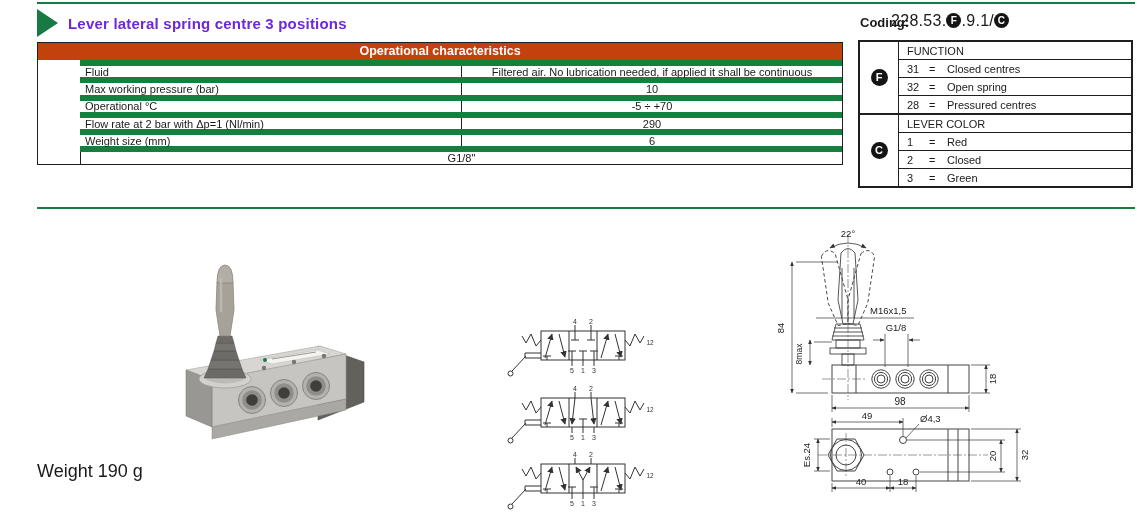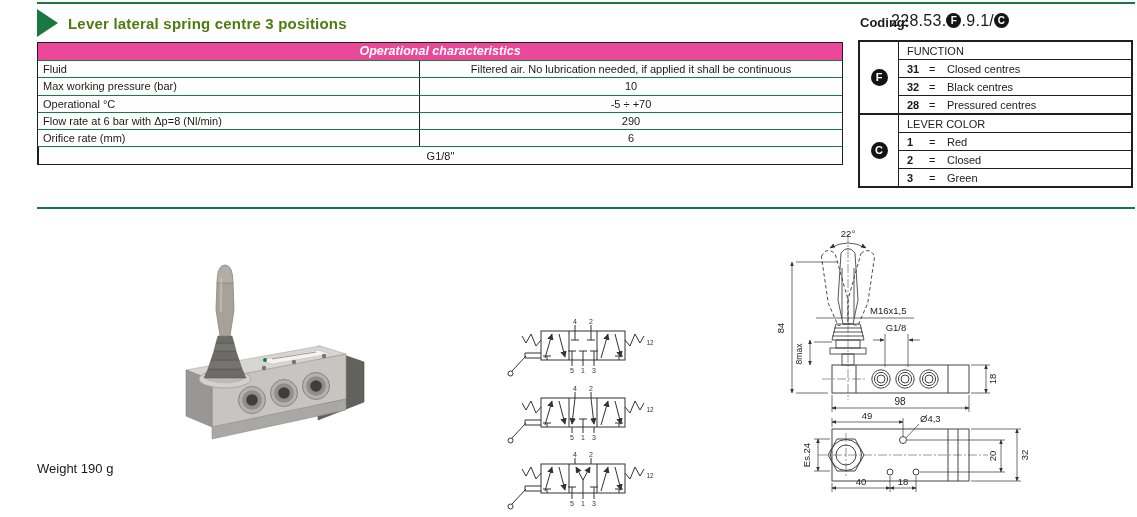--- a/index.html
+++ b/index.html
@@ -3,49 +3,49 @@
 <meta charset="utf-8">
 <style>
   html,body{margin:0;padding:0;background:#fff;}
   .page{position:relative;width:1137px;height:517px;background:#ffffff;
         font-family:"Liberation Sans",sans-serif;color:#1a1a1a;overflow:hidden;}
   .abs{position:absolute;}
   
   .topline{left:37px;top:2px;width:1098px;height:2px;background:#187a42;}
   .title-tri{left:37px;top:9px;width:0;height:0;border-left:21px solid #187a42;
              border-top:14px solid transparent;border-bottom:14px solid transparent;}
-  .title{left:68px;top:15px;font-size:15px;font-weight:bold;color:#4d7c0f;letter-spacing:.2px;}
+  .title{left:68px;top:15px;font-size:15px;font-weight:bold;color:#6d28d9;letter-spacing:.2px;}
   .coding-label{left:860px;top:15px;font-size:13px;font-weight:bold;}
   .coding-value{left:891px;top:12px;font-size:16px;letter-spacing:.3px;white-space:nowrap;}
   .badge{display:inline-block;width:15px;height:15px;border-radius:50%;background:#141414;color:#fff;
          font-size:10px;font-weight:bold;text-align:center;line-height:15px;vertical-align:2px;}
   
   .op-table{left:37px;top:42px;width:806px;border:1px solid #1f1f1f;box-sizing:border-box;background:#fff;}
-  .op-header{height:17px;background:#ec4899;color:#fff;font-weight:bold;font-size:12.5px;
-             text-align:center;line-height:17px;font-style:italic;}
-  .op-row{display:flex;height:17.3px;border-top:1px solid #15803d;font-size:11px;box-sizing:border-box;}
+  .op-header{height:17px;background:#c2410c;color:#fff;font-weight:bold;font-size:12.5px;
+             text-align:center;line-height:17px;}
+  .op-row{display:flex;height:17.3px;border-top:6px solid #15803d;font-size:11px;box-sizing:border-box;margin-left:42px;}
   .op-label{width:381px;padding-left:5px;display:flex;align-items:center;box-sizing:border-box;}
   .op-value{flex:1;border-left:1px solid #1f1f1f;display:flex;align-items:center;justify-content:center;
             text-align:left;box-sizing:border-box;}
   
   .ct{left:858px;top:40px;width:275px;height:148px;border:2px solid #1f1f1f;box-sizing:border-box;
       display:flex;flex-direction:column;background:#fff;}
   .ct-section{display:flex;flex:1;min-height:0;}
   .ct-section + .ct-section{border-top:2px solid #1f1f1f;}
   .ct-badge-cell{width:38px;border-right:1px solid #1f1f1f;display:flex;align-items:center;justify-content:center;}
   .ct-badge{width:17px;height:17px;border-radius:50%;background:#141414;color:#fff;font-size:11px;
             font-weight:bold;text-align:center;line-height:17px;}
   .ct-rows{flex:1;display:flex;flex-direction:column;}
   .ct-row{flex:1;display:flex;align-items:center;padding-left:8px;font-size:11px;border-top:1px solid #1f1f1f;}
   .ct-row.first{border-top:none;}
-  .ct-code{font-weight:bold;width:22px;}
+  .ct-code{font-weight:normal;width:22px;}
   .ct-eq{width:18px;}
   
   .sep{left:37px;top:207px;width:1098px;height:2px;background:#187a42;}
-  .weight{left:37px;top:461px;font-size:13px;}
+  .weight{left:37px;top:461px;font-size:18px;}
   
   svg{display:block;}
   svg text{font-family:"Liberation Sans",sans-serif;fill:#222;}
   .sym-svg text{fill:#333;}
 </style>
 </head>
 <body>
 
 <div class="page">
 
@@ -66,25 +66,25 @@
     </div>
     <div class="op-row">
       <div class="op-label">Max working pressure (bar)</div>
       <div class="op-value">10</div>
     </div>
     <div class="op-row">
       <div class="op-label">Operational °C</div>
       <div class="op-value">-5 ÷ +70</div>
     </div>
     <div class="op-row">
-      <div class="op-label">Flow rate at 6 bar with Δp=8 (Nl/min)</div>
+      <div class="op-label">Flow rate at 2 bar with Δp=1 (Nl/min)</div>
       <div class="op-value">290</div>
     </div>
     <div class="op-row">
-      <div class="op-label">Orifice rate (mm)</div>
+      <div class="op-label">Weight size (mm)</div>
       <div class="op-value">6</div>
     </div>
     <div class="op-row">
       <div class="op-value">G1/8"</div>
     </div>
   </div>
 
   <div class="abs ct">
     <div class="ct-section">
       <div class="ct-badge-cell">
@@ -95,21 +95,21 @@
           <span>FUNCTION</span>
         </div>
         <div class="ct-row">
           <span class="ct-code">31</span>
           <span class="ct-eq">=</span>
           <span>Closed centres</span>
         </div>
         <div class="ct-row">
           <span class="ct-code">32</span>
           <span class="ct-eq">=</span>
-          <span>Black centres</span>
+          <span>Open spring</span>
         </div>
         <div class="ct-row">
           <span class="ct-code">28</span>
           <span class="ct-eq">=</span>
           <span>Pressured centres</span>
         </div>
       </div>
     </div>
     <div class="ct-section">
       <div class="ct-badge-cell">

